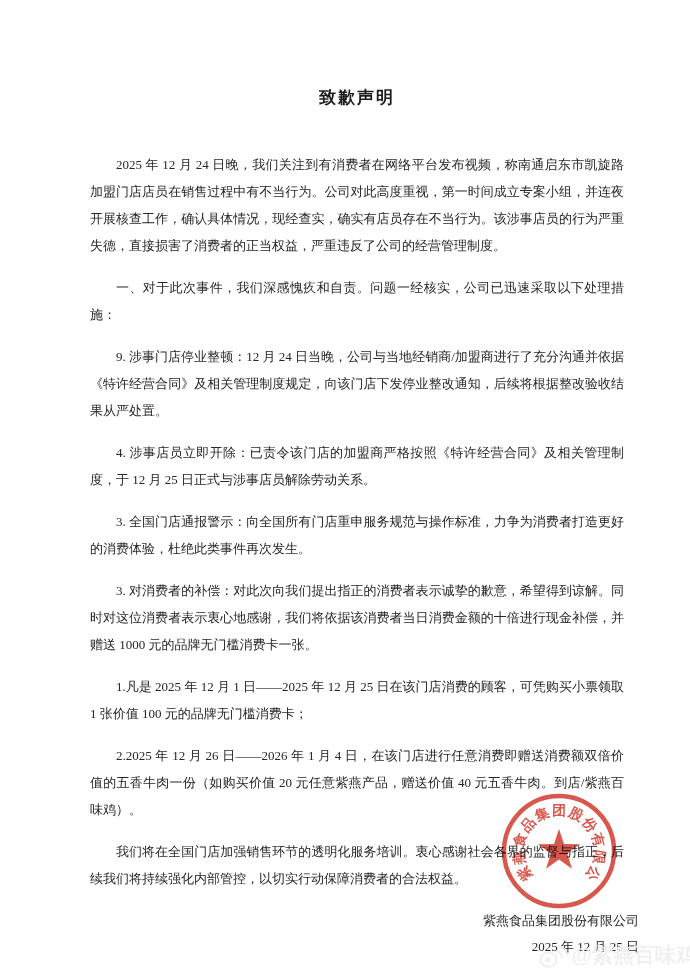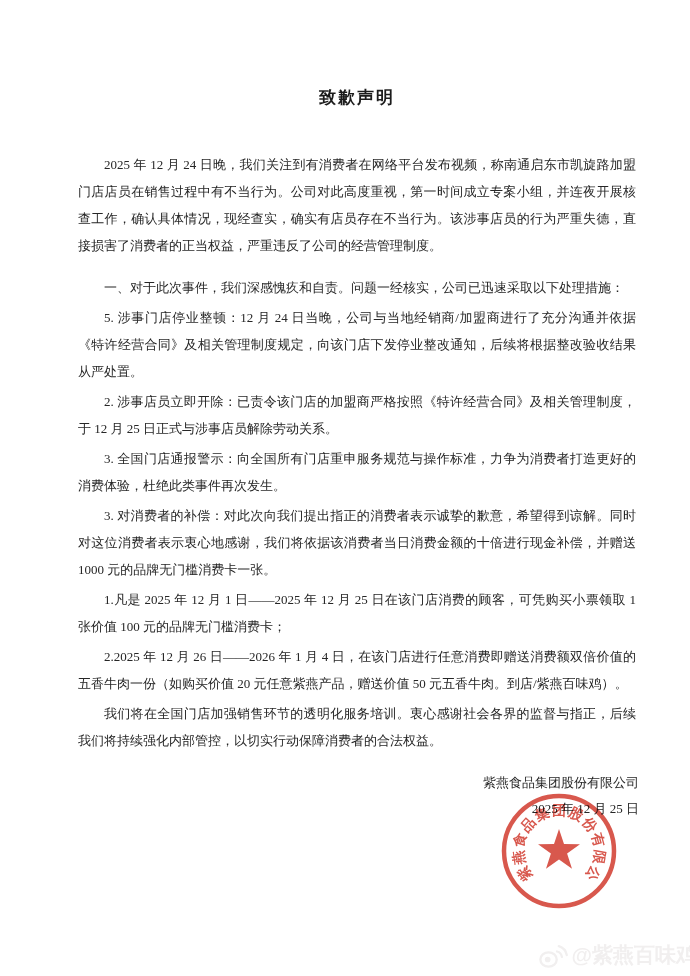--- a/index.html
+++ b/index.html
@@ -13,21 +13,21 @@
     margin:0 auto;
     padding-left:12px;
   }
   .content { padding:86px 63px 0 63px; }
   .doc-title {
     font-size:17px; font-weight:700; text-align:center;
     margin:0 0 42px 0; letter-spacing:2px; color:#1c1c1c;
   }
   .para {
     font-size:13px; line-height:27px;
-    text-align:justify; text-indent:2em; margin:3px;
+    text-align:justify; text-indent:2em; margin:15px;
   }
   .para.section-gap { margin-top:15px; }
   .para .b { font-weight:400; }
   .signature-block {
     text-align:right; margin-top:16px;
     font-size:13px; line-height:26px;
   }
   .signature-block div { margin:0; }
   .seal {
     position:absolute; left:496px; top:788px;
@@ -56,26 +56,26 @@
 </head>
 <body>
 
 <div class="page">
 
   <div class="content">
     <h1 class="doc-title">致歉声明</h1>
     <div>
         <p class="para"><span>2025 年 12 月 24 日晚，我们关注到有消费者在网络平台发布视频，称南通启东市凯旋路加盟门店店员在销售过程中有不当行为。公司对此高度重视，第一时间成立专案小组，并连夜开展核查工作，确认具体情况，现经查实，确实有店员存在不当行为。该涉事店员的行为严重失德，直接损害了消费者的正当权益，严重违反了公司的经营管理制度。</span></p>
         <p class="para section-gap"><span class="b">一、对于此次事件，我们深感愧疚和自责。问题一经核实，公司已迅速采取以下处理措施：</span></p>
-        <p class="para"><span class="b">5. 涉事门店停业整顿：</span><span>12 月 24 日当晚，公司与当地经销商/加盟商进行了充分沟通并依据《特许经营合同》及相关管理制度规定，向该门店下发停业整改通知，后续将根据整改验收结果从严处置。</span></p>
-        <p class="para"><span class="b">2. 涉事店员立即开除：</span><span>已责令该门店的加盟商严格按照《特许经营合同》及相关管理制度，于 12 月 25 日正式与涉事店员解除劳动关系。</span></p>
+        <p class="para"><span class="b">9. 涉事门店停业整顿：</span><span>12 月 24 日当晚，公司与当地经销商/加盟商进行了充分沟通并依据《特许经营合同》及相关管理制度规定，向该门店下发停业整改通知，后续将根据整改验收结果从严处置。</span></p>
+        <p class="para"><span class="b">4. 涉事店员立即开除：</span><span>已责令该门店的加盟商严格按照《特许经营合同》及相关管理制度，于 12 月 25 日正式与涉事店员解除劳动关系。</span></p>
         <p class="para"><span class="b">3. 全国门店通报警示：</span><span>向全国所有门店重申服务规范与操作标准，力争为消费者打造更好的消费体验，杜绝此类事件再次发生。</span></p>
         <p class="para"><span class="b">3. 对消费者的补偿：</span><span>对此次向我们提出指正的消费者表示诚挚的歉意，希望得到谅解。同时对这位消费者表示衷心地感谢，我们将依据该消费者当日消费金额的十倍进行现金补偿，并赠送 1000 元的品牌无门槛消费卡一张。</span></p>
         <p class="para"><span class="b">1.凡是 2025 年 12 月 1 日——2025 年 12 月 25 日在该门店消费的顾客，可凭购买小票领取 1 张价值 100 元的品牌无门槛消费卡；</span></p>
-        <p class="para"><span class="b">2.2025 年 12 月 26 日——2026 年 1 月 4 日，在该门店进行任意消费即赠送消费额双倍价值的五香牛肉一份</span><span>（如购买价值 20 元任意紫燕产品，赠送价值 50 元五香牛肉。</span><span class="b">到店/紫燕百味鸡）</span><span>。</span></p>
+        <p class="para"><span class="b">2.2025 年 12 月 26 日——2026 年 1 月 4 日，在该门店进行任意消费即赠送消费额双倍价值的五香牛肉一份</span><span>（如购买价值 20 元任意紫燕产品，赠送价值 40 元五香牛肉。</span><span class="b">到店/紫燕百味鸡）</span><span>。</span></p>
         <p class="para"><span>我们将在全国门店加强销售环节的透明化服务培训。衷心感谢社会各界的监督与指正，后续我们将持续强化内部管控，以切实行动保障消费者的合法权益。</span></p>
       </div>
 
     <div class="signature-block">
       <div>紫燕食品集团股份有限公司</div>
       <div>2025 年 12 月 25 日</div>
     </div>
   </div>
 
   <div class="seal">

